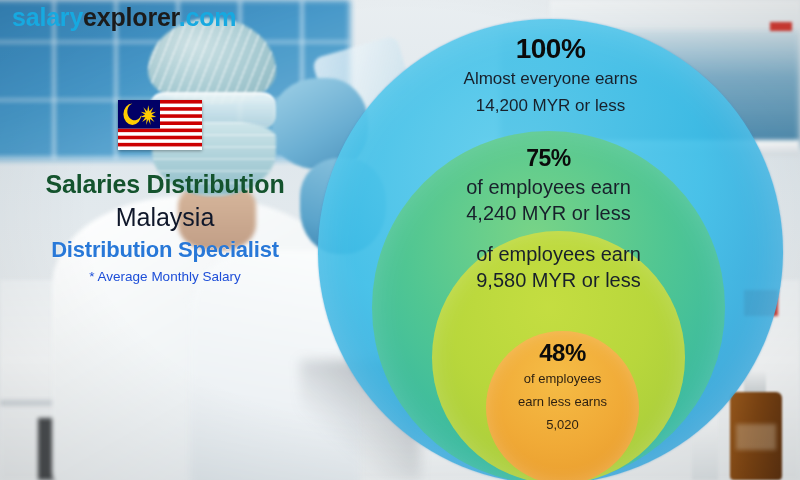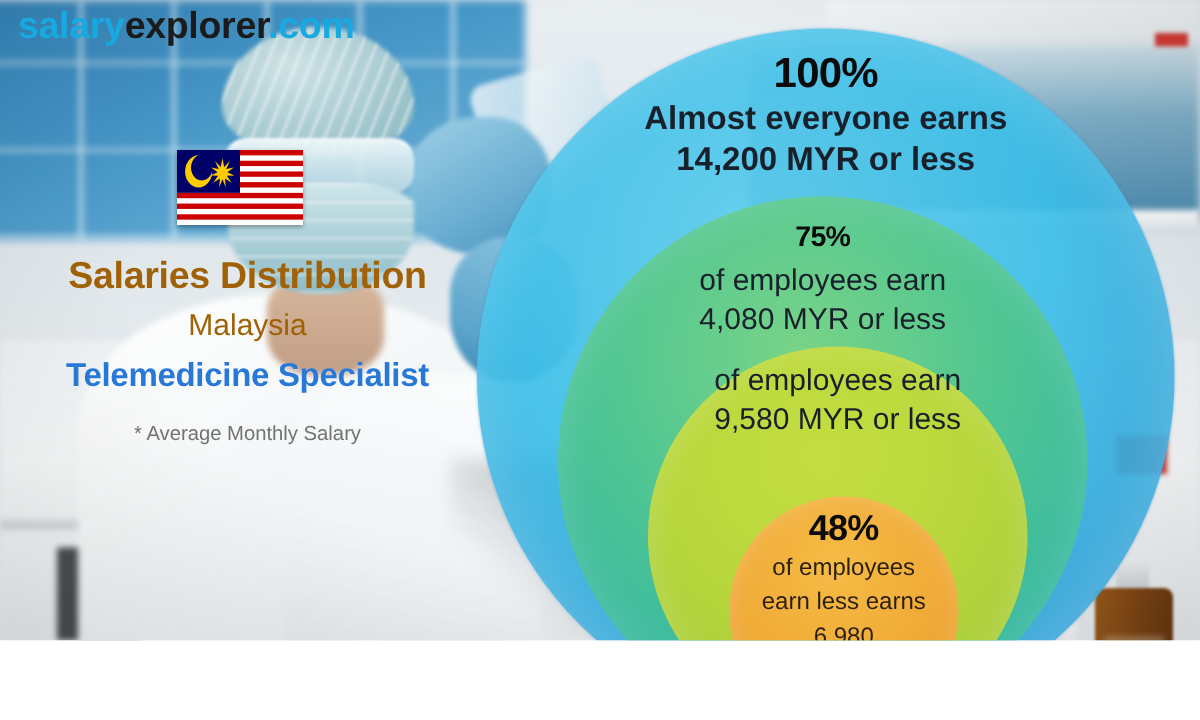--- a/index.html
+++ b/index.html
@@ -3,21 +3,21 @@
 <meta charset="utf-8">
 <style>
   html, body {
     margin: 0;
     padding: 0;
     background: #ffffff;
   }
   #page {
     position: relative;
     width: 800px;
-    height: 427px;
+    height: 480px;
     overflow: hidden;
     font-family: "Liberation Sans", sans-serif;
     background: #dfe6ea;
   }
 
   
   .photo {
     position: absolute;
     inset: 0;
     overflow: hidden;
@@ -260,43 +260,43 @@
   
   .left-text {
     position: absolute;
     left: 0; top: 168px;
     width: 330px;
     text-align: center;
   }
   .title-main {
     font-size: 25px;
     font-weight: bold;
-    color: #a16207;
+    color: #14532d;
     line-height: 32px;
     letter-spacing: -0.2px;
   }
   .title-country {
-    font-size: 20px;
+    font-size: 25px;
     font-weight: normal;
-    color: #a16207;
+    color: #0f172a;
     line-height: 34px;
   }
   .title-job {
     font-size: 22px;
     font-weight: bold;
     color: #2878d8;
     line-height: 32px;
     text-shadow: 0 1px 1px rgba(255,255,255,.5);
     letter-spacing: -0.2px;
   }
   .title-note {
     font-size: 13.5px;
-    color: #737373;
+    color: #1d4ed8;
     line-height: 22px;
-    margin-top: 12px;
+    margin-top: 0;
   }
 
   
   .circles {
     position: absolute;
     left: 0; top: 16px;
     width: 800px; height: 480px;
   }
   .bubble {
     position: absolute;
@@ -333,33 +333,33 @@
     background: radial-gradient(circle at 46% 30%, rgba(247,187,70,.97) 0%, rgba(243,169,55,.96) 50%, rgba(236,155,45,.96) 85%, rgba(230,148,42,.96) 100%);
     box-shadow: inset 0 0 18px rgba(255,255,255,.22);
     padding-top: 8px;
   }
   .pct {
     font-weight: bold;
     color: #0b0b0b;
     letter-spacing: -0.5px;
   }
   .b100 .pct { font-size: 28px; line-height: 32px; }
-  .b75  .pct { font-size: 19px; line-height: 31px; }
+  .b75  .pct { font-size: 23px; line-height: 31px; }
   .b50  .pct { font-size: 27px; line-height: 31px; }
   .b25  .pct { font-size: 24px; line-height: 28px; }
 
   .lines {
     text-align: center;
     color: #18202b;
     font-weight: normal;
   }
-  .b100 .lines { font-size: 22px; line-height: 27px; font-weight: bold; }
+  .b100 .lines { font-size: 17px; line-height: 27px; }
   .b75  .lines { font-size: 20px; line-height: 26px; }
   .b50  .lines { font-size: 20px; line-height: 26px; }
-  .b25  .lines { font-size: 16px; line-height: 23px; color: #2b1f10; }
+  .b25  .lines { font-size: 13px; line-height: 23px; color: #2b1f10; }
   .lines div { white-space: nowrap; }
 </style>
 </head>
 <body>
 
 <div id="page">
 
   <div class="photo">
     <div class="bg-base"></div>
     <div class="bg-cabinet"></div>
@@ -415,53 +415,53 @@
                  L108.3 70.1 L101 54.8 L93.7 70.1 L95.4 53.2 L80.4 61.3
                  L91.3 48.2 L74.3 47.6 L90.2 41.6 L75.8 32.6 L92.6 35.4
                  L84.5 20.3 L97.2 31.6 Z"></path>
       </g>
     </svg>
   </div>
 
   <div class="left-text">
     <div class="title-main">Salaries Distribution</div>
     <div class="title-country">Malaysia</div>
-    <div class="title-job">Telemedicine Specialist</div>
+    <div class="title-job">Distribution Specialist</div>
     <div class="title-note">* Average Monthly Salary</div>
   </div>
 
   <div class="circles">
 
     <div class="bubble b100">
       <div class="pct">100%</div>
       <div class="lines">
         <div>Almost everyone earns</div>
         <div>14,200 MYR or less</div>
       </div>
     </div>
 
     <div class="bubble b75">
       <div class="pct">75%</div>
       <div class="lines">
         <div>of employees earn</div>
-        <div>4,080 MYR or less</div>
+        <div>4,240 MYR or less</div>
       </div>
     </div>
 
     <div class="bubble b50">
       <div class="lines">
         <div>of employees earn</div>
         <div>9,580 MYR or less</div>
       </div>
     </div>
 
     <div class="bubble b25">
       <div class="pct">48%</div>
       <div class="lines">
         <div>of employees</div>
         <div>earn less earns</div>
-        <div>6,980</div>
+        <div>5,020</div>
       </div>
     </div>
 
   </div>
 
 </div>
 
 </body></html>

